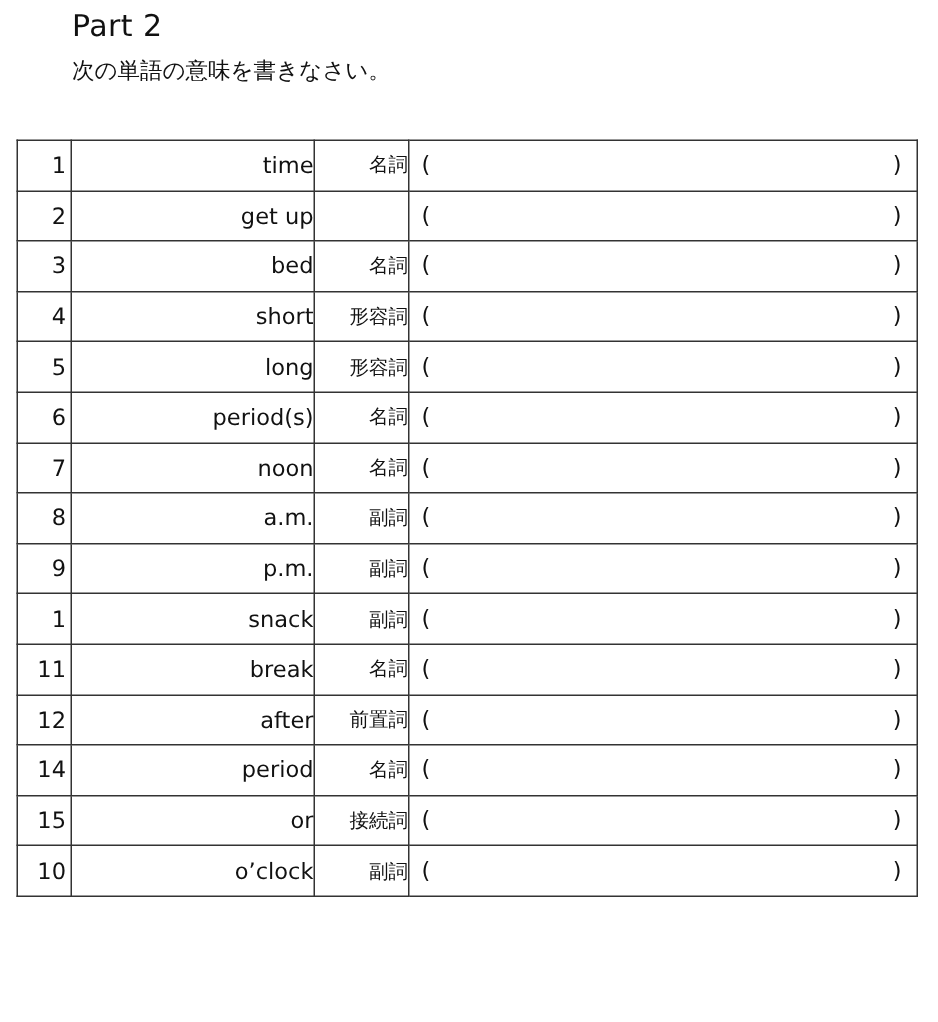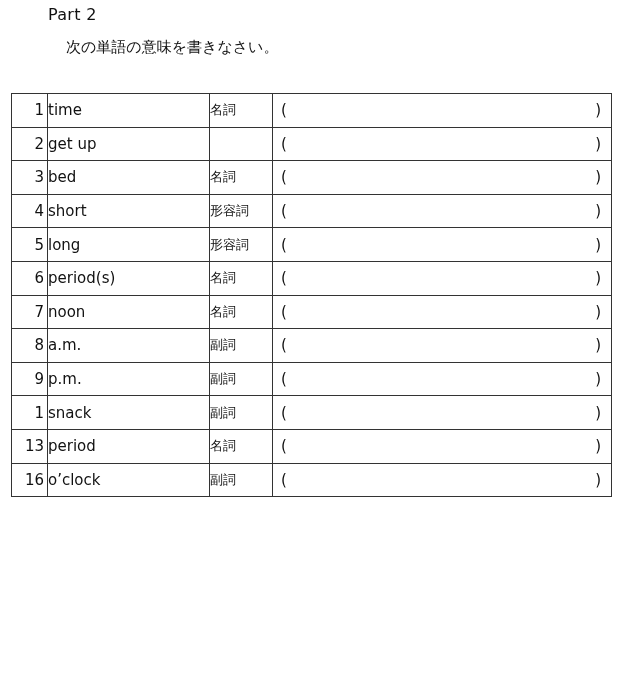--- a/index.html
+++ b/index.html
@@ -1,24 +1,24 @@
 <!DOCTYPE html>
 <html><head>
 <meta charset="utf-8">
 <style>
   html, body { margin:0; padding:0; background:#ffffff; }
   body { width:625px; height:681px; position:relative; overflow:hidden;
          font-family:"DejaVu Sans", sans-serif; color:#111; }
-  .title { position:absolute; left:48px; top:5px; font-size:16px; font-weight:normal; letter-spacing:0.3px; }
-  .instr { position:absolute; left:66px; top:38px; font-size:15px; }
+  .title { position:absolute; left:48px; top:5px; font-size:20px; font-weight:normal; letter-spacing:0.3px; }
+  .instr { position:absolute; left:48px; top:38px; font-size:15px; }
   table.vocab { position:absolute; left:11px; top:93px; border-collapse:collapse; width:601px; }
   table.vocab td { border:1.4px solid #333; height:32.6px; padding:0; font-size:15px; }
   td.num { width:32px; text-align:right; padding-right:3px !important; }
-  td.word { width:161px; text-align:left; }
-  td.pos { width:62px; text-align:left; font-size:13px !important; }
+  td.word { width:161px; text-align:right; }
+  td.pos { width:62px; text-align:right; font-size:13px !important; }
   td.ans { position:relative; }
   .lp { position:absolute; left:8px; top:50%; transform:translateY(-52%); font-size:15px; }
   .rp { position:absolute; right:10px; top:50%; transform:translateY(-52%); font-size:15px; }
 </style>
 </head>
 <body>
 
 <div class="title">Part 2</div>
 <div class="instr">次の単語の意味を書きなさい。</div>
 
@@ -78,25 +78,43 @@
         <td class="pos">副詞</td>
         <td class="ans"><span class="lp">(</span><span class="ansval"></span><span class="rp">)</span></td>
       </tr>
       <tr>
         <td class="num">1</td>
         <td class="word">snack</td>
         <td class="pos">副詞</td>
         <td class="ans"><span class="lp">(</span><span class="ansval"></span><span class="rp">)</span></td>
       </tr>
       <tr>
-        <td class="num">13</td>
+        <td class="num">11</td>
+        <td class="word">break</td>
+        <td class="pos">名詞</td>
+        <td class="ans"><span class="lp">(</span><span class="ansval"></span><span class="rp">)</span></td>
+      </tr>
+      <tr>
+        <td class="num">12</td>
+        <td class="word">after</td>
+        <td class="pos">前置詞</td>
+        <td class="ans"><span class="lp">(</span><span class="ansval"></span><span class="rp">)</span></td>
+      </tr>
+      <tr>
+        <td class="num">14</td>
         <td class="word">period</td>
         <td class="pos">名詞</td>
         <td class="ans"><span class="lp">(</span><span class="ansval"></span><span class="rp">)</span></td>
       </tr>
       <tr>
-        <td class="num">16</td>
+        <td class="num">15</td>
+        <td class="word">or</td>
+        <td class="pos">接続詞</td>
+        <td class="ans"><span class="lp">(</span><span class="ansval"></span><span class="rp">)</span></td>
+      </tr>
+      <tr>
+        <td class="num">10</td>
         <td class="word">o’clock</td>
         <td class="pos">副詞</td>
         <td class="ans"><span class="lp">(</span><span class="ansval"></span><span class="rp">)</span></td>
       </tr>
     </tbody>
 </table>
 
 </body></html>

